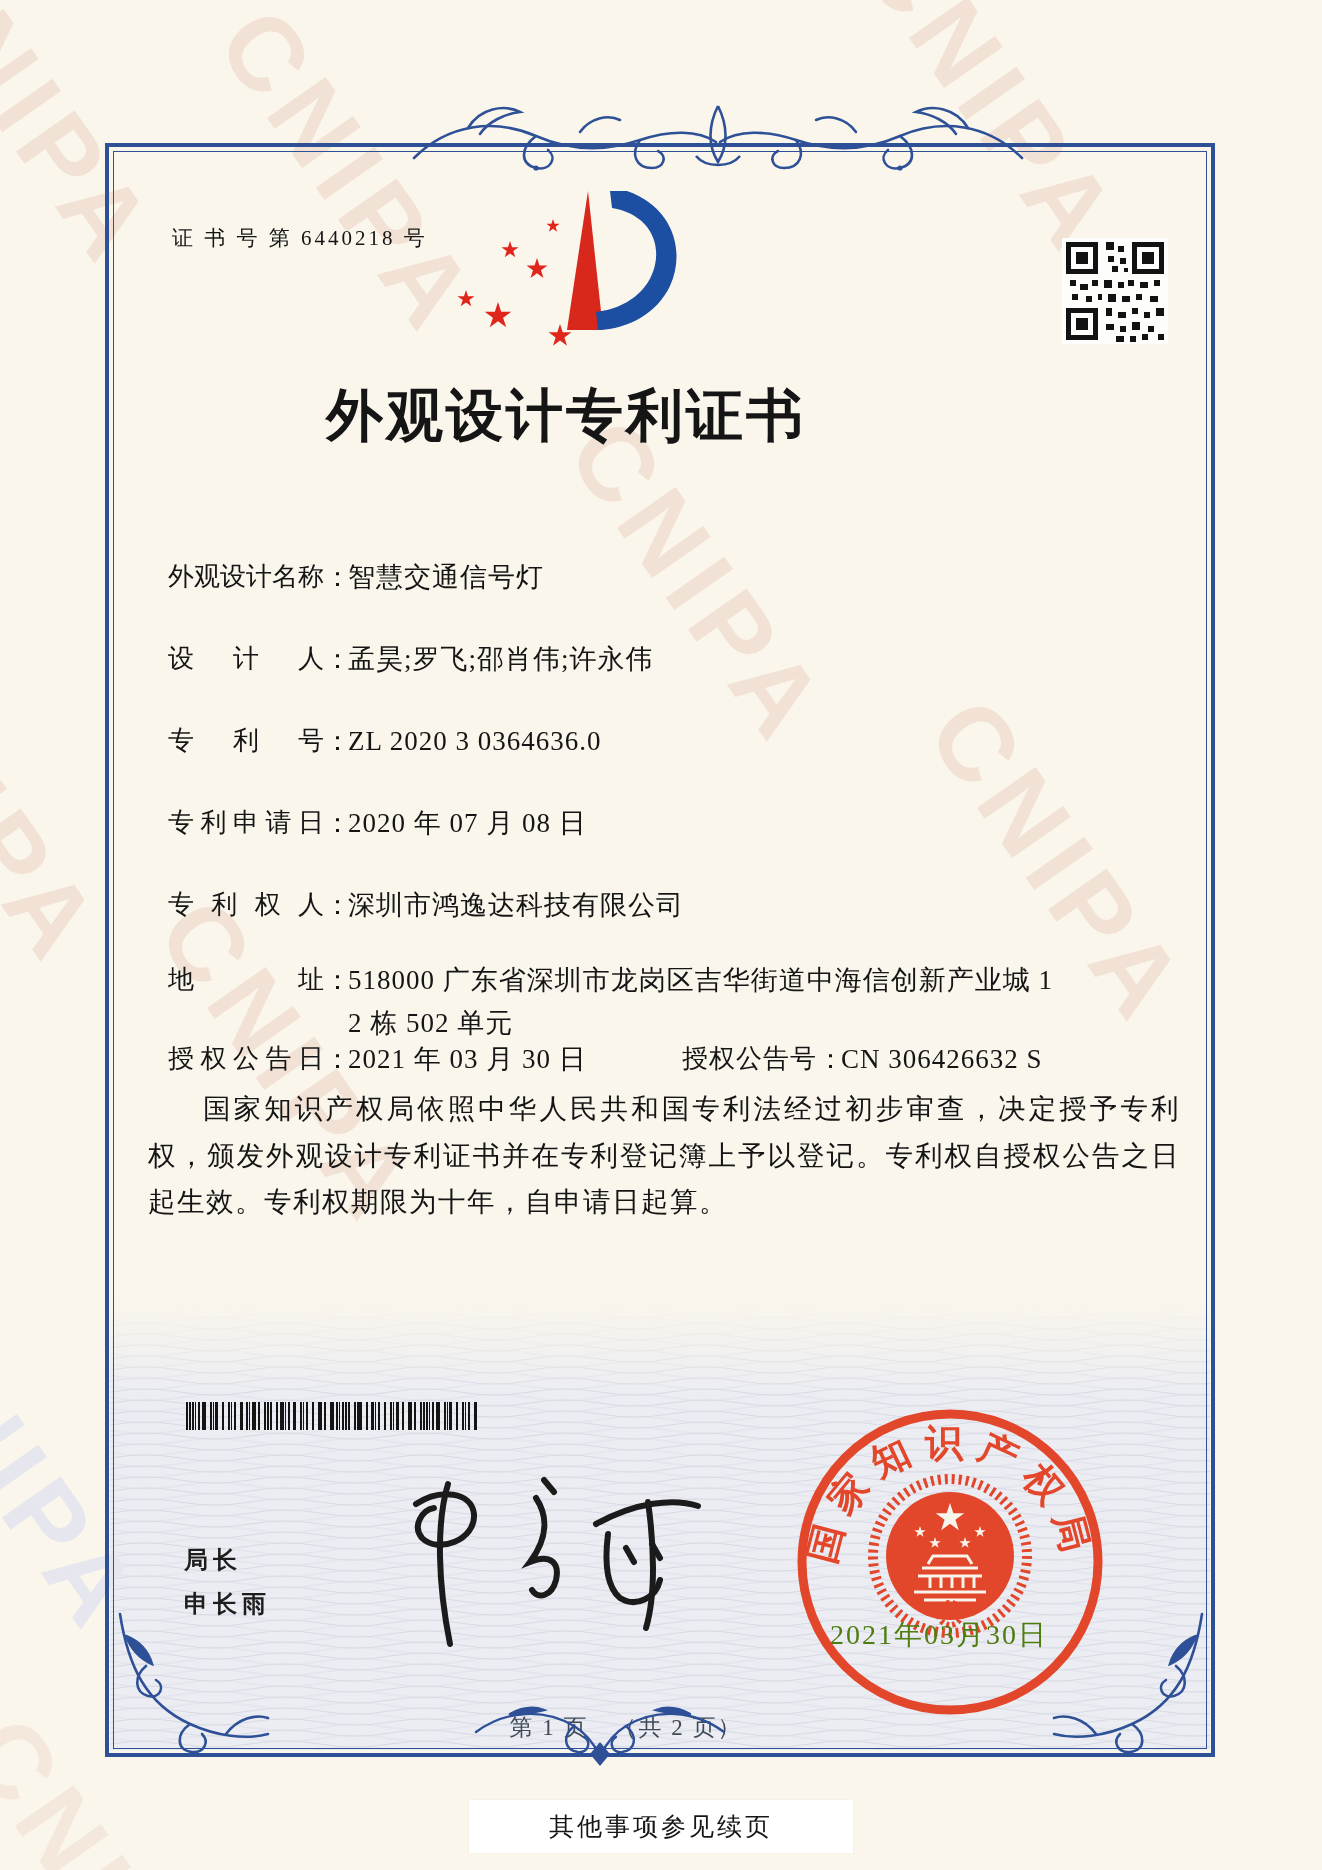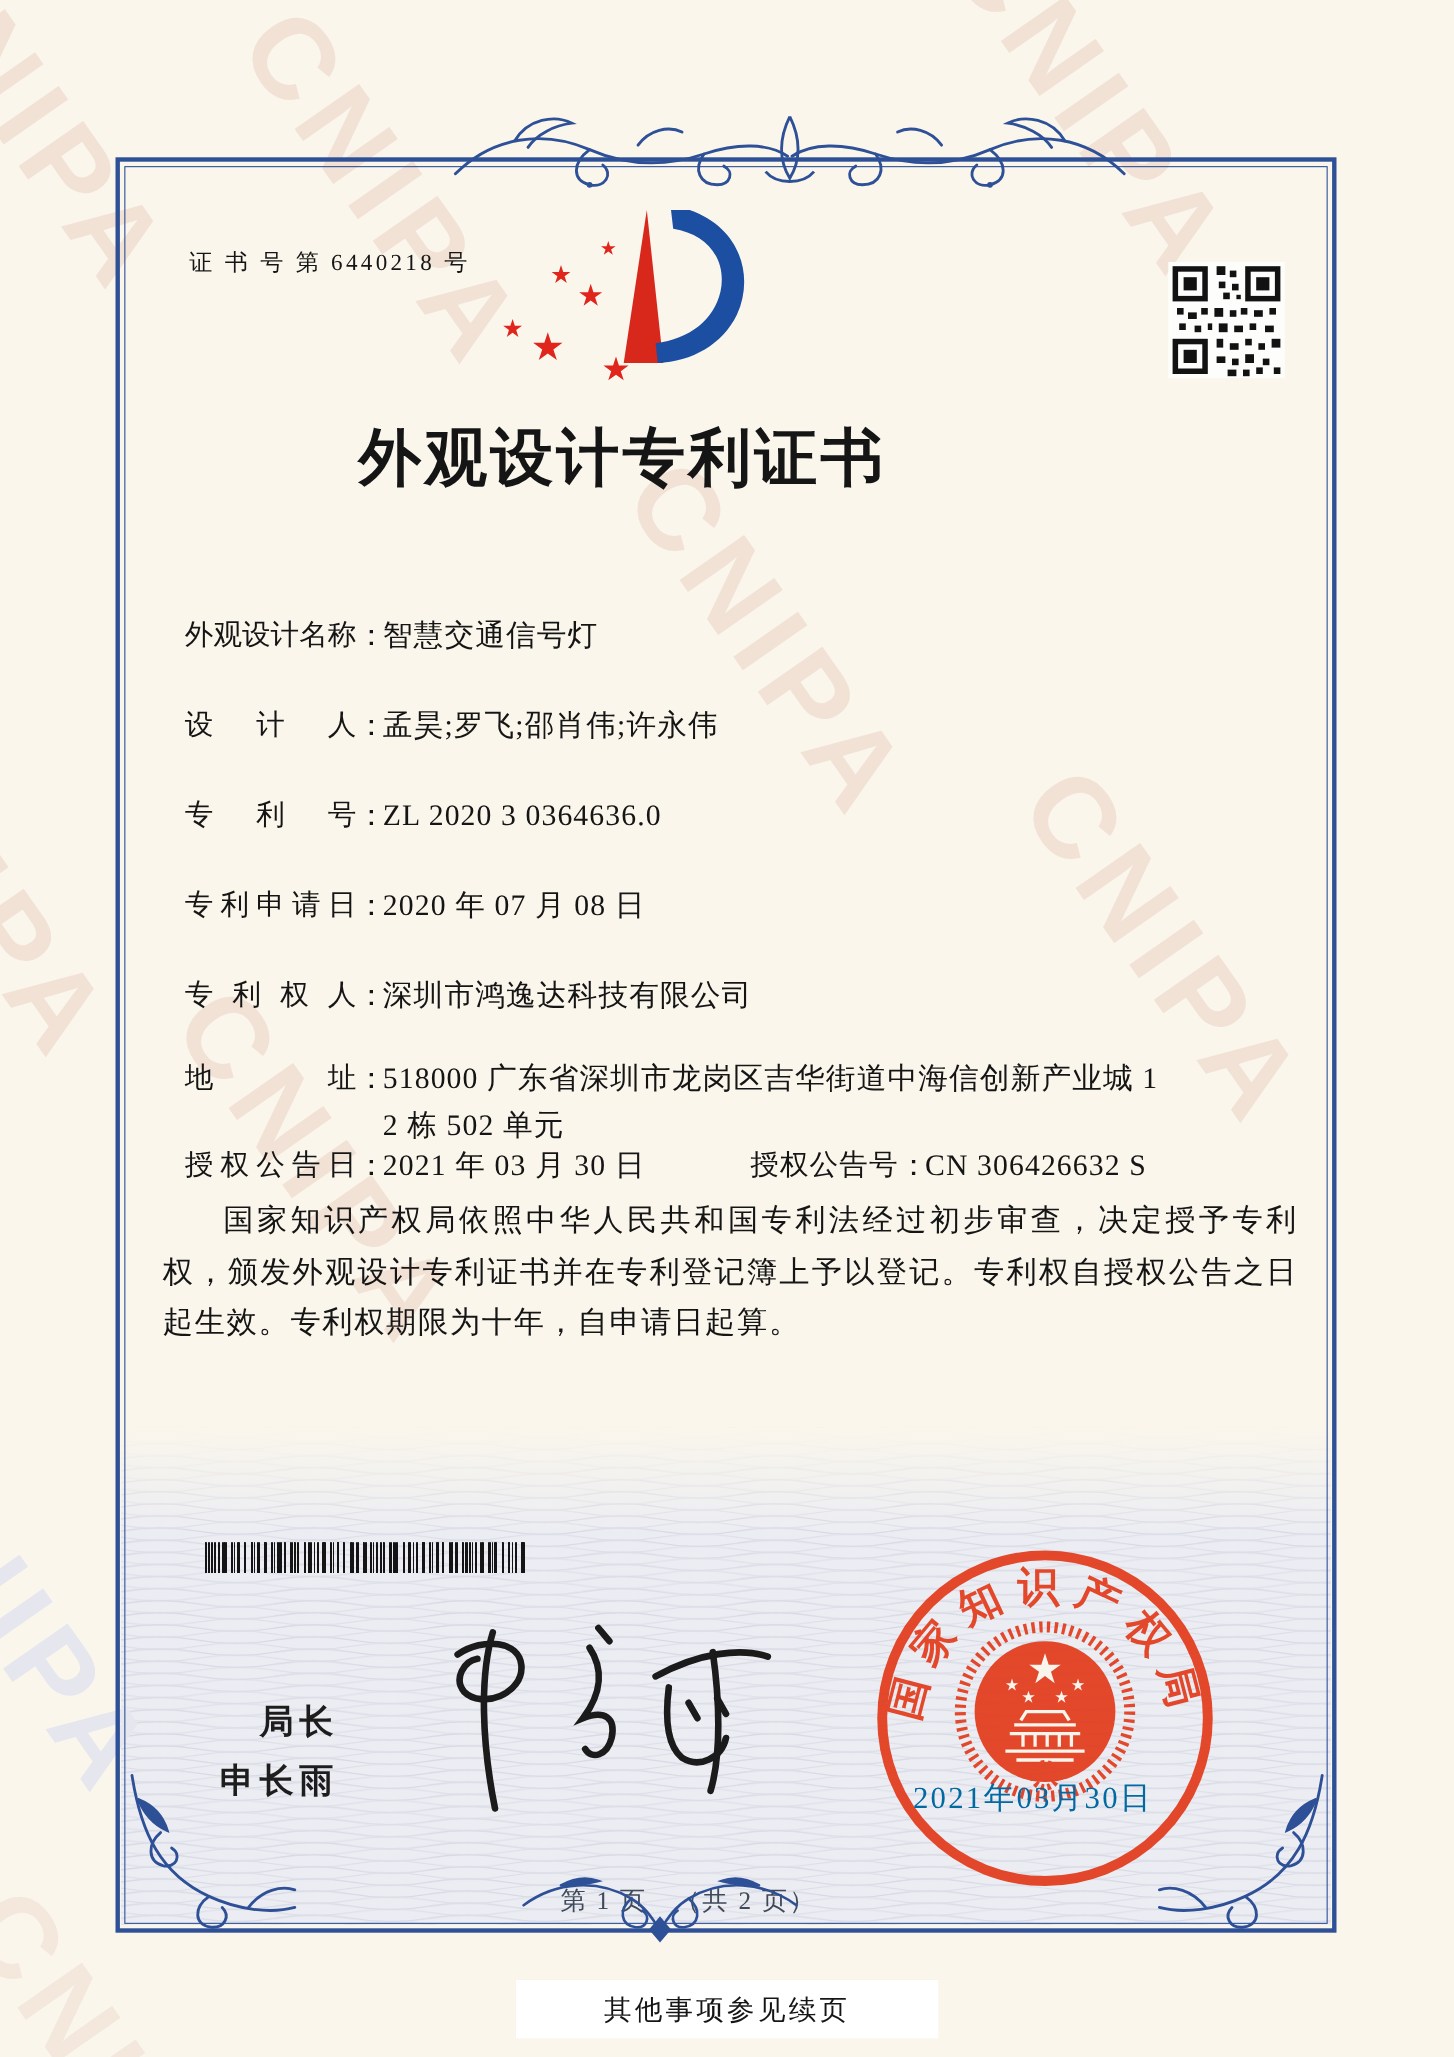--- a/index.html
+++ b/index.html
@@ -50,29 +50,29 @@
   .bodytext p{margin:0;text-indent:2em;}
 
   
   .barcode{position:absolute;left:186px;top:1402px;width:292px;height:28px;
     background-image:
       repeating-linear-gradient(90deg,#141414 0 2px,transparent 2px 6px),
       repeating-linear-gradient(90deg,#141414 0 1px,transparent 1px 9px),
       repeating-linear-gradient(90deg,transparent 0 3px,#141414 3px 5px,transparent 5px 13px);}
 
   
-  .director{position:absolute;left:200px;top:1544px;font-family:"Liberation Sans","DejaVu Sans",sans-serif;
-            font-weight:bold;font-size:31px;letter-spacing:5px;color:#1d1d1d;text-align:right;}
+  .director{position:absolute;left:184px;top:1544px;font-family:"Liberation Sans","DejaVu Sans",sans-serif;
+            font-weight:bold;font-size:24px;letter-spacing:5px;color:#1d1d1d;}
   .director .name{margin-top:12px;}
   .signature{position:absolute;left:396px;top:1462px;}
 
   
   .seal{position:absolute;left:794px;top:1406px;}
   .sealdate{position:absolute;left:830px;top:1616px;font-size:28px;letter-spacing:2px;
-            color:#0369a1;white-space:nowrap;}
+            color:#4d7c0f;white-space:nowrap;}
 
   
   .pageno{position:absolute;left:426px;top:1712px;width:400px;text-align:center;
           font-size:23px;letter-spacing:2px;color:#3f4a58;}
   .contnote{position:absolute;left:50%;top:1800px;transform:translateX(-50%);
             background:#ffffff;padding:10px 80px;font-size:25px;letter-spacing:3px;
             white-space:nowrap;box-shadow:0 0 2px rgba(0,0,0,.05);}
 </style>
 </head>
 <body>

